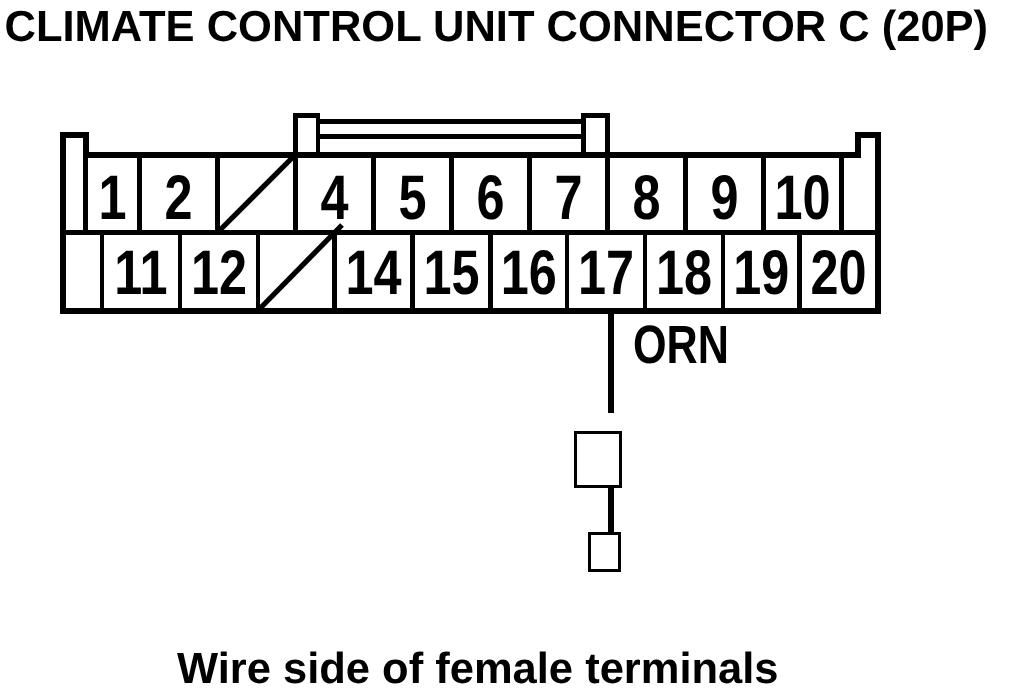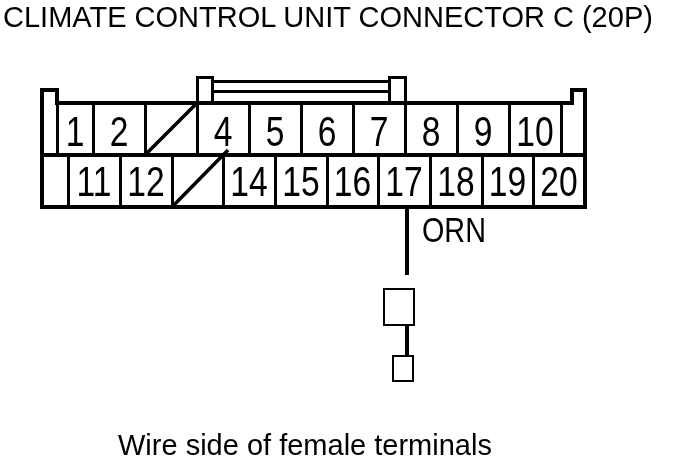--- a/index.html
+++ b/index.html
@@ -6,20 +6,21 @@
     margin: 0;
     padding: 0;
     background: #ffffff;
   }
   .canvas {
     position: relative;
     width: 688px;
     height: 464px;
     background: #ffffff;
     overflow: hidden;
+    font-weight: bold;
   }
   svg {
     display: block;
   }
   text {
     font-family: "Liberation Sans", "DejaVu Sans", sans-serif;
   }
 </style>
 </head>
 <body>

